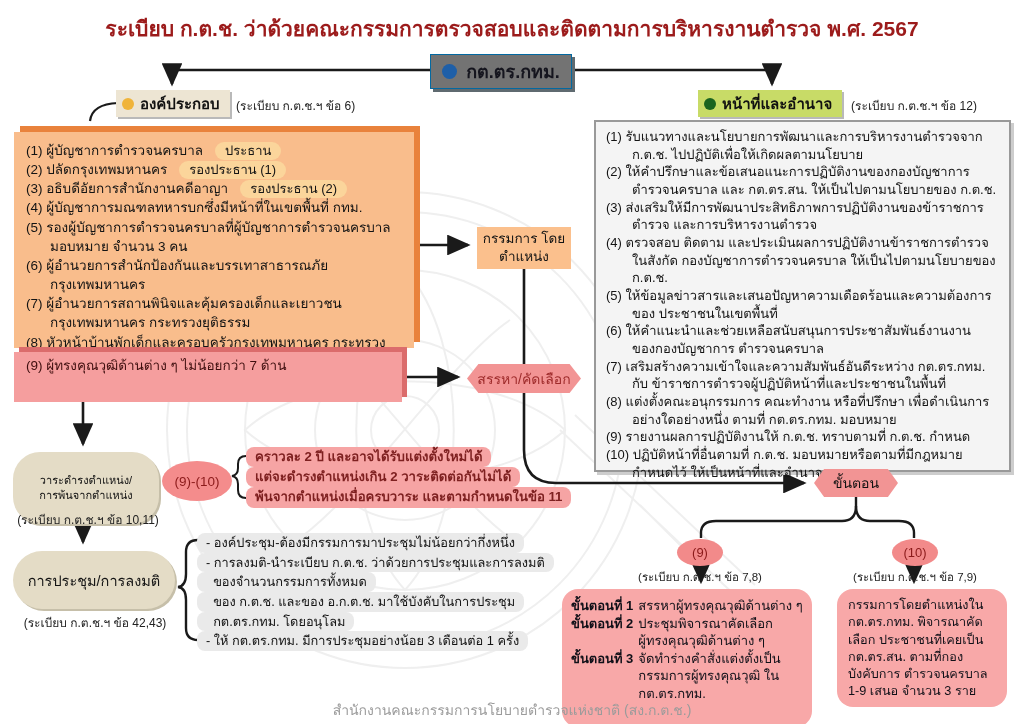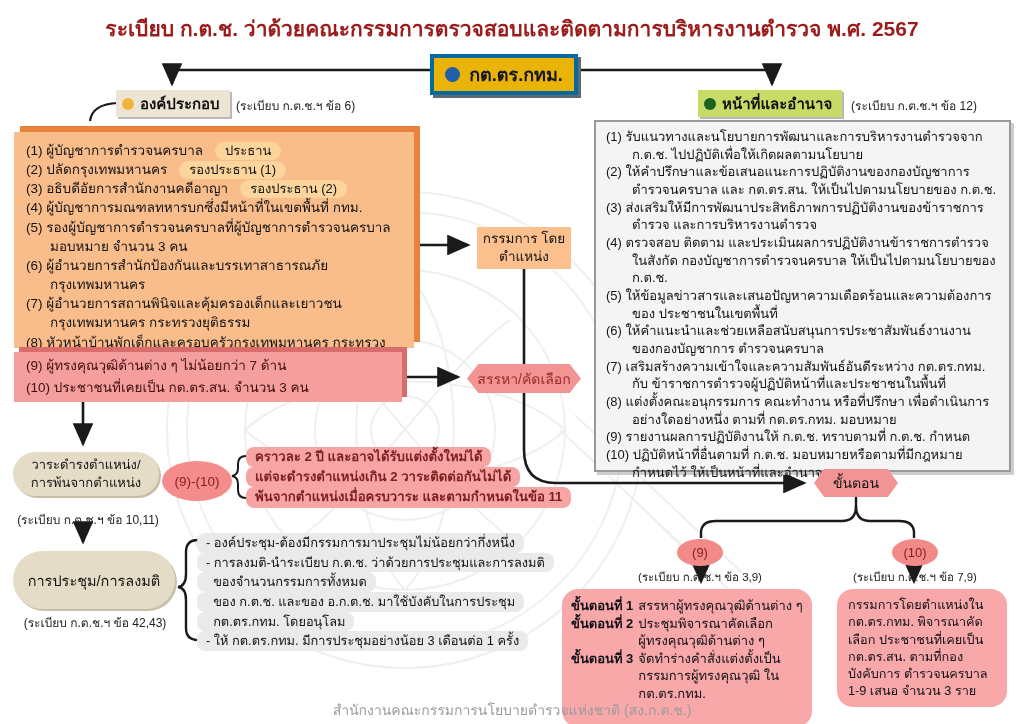--- a/index.html
+++ b/index.html
@@ -6,21 +6,21 @@
   body{width:1024px;height:724px;position:relative;overflow:hidden;
        font-family:"Liberation Sans","DejaVu Sans",sans-serif;color:#141414;}
   .abs{position:absolute;}
   
   #watermark{z-index:0;}
   #connectors{z-index:1;}
   .node{z-index:2;}
   
   .title{top:12px;left:0;width:1024px;text-align:center;font-size:21px;font-weight:bold;color:#9C1B1B;}
   
-  .root{left:430px;top:54px;width:140px;height:33px;background:#eab308;border:4px solid #0369a1;
+  .root{left:430px;top:54px;width:140px;height:33px;background:#737373;border:1px solid #0369a1;
         box-shadow:3px 3px 0 #5f6a70;display:flex;align-items:center;justify-content:center;gap:9px;}
   .root .dot{width:15px;height:15px;border-radius:50%;background:#1E5FA8;flex:0 0 auto;}
   .root .txt{font-size:18px;font-weight:bold;color:#15151e;}
   
   .seclabel{height:27px;display:flex;align-items:center;gap:6px;padding:0 10px 0 6px;
             box-shadow:2px 2px 0 #b9b9b9;font-size:15px;font-weight:bold;color:#111;}
   .seclabel .dot{width:12px;height:12px;border-radius:50%;flex:0 0 auto;}
   .comp-label{left:116px;top:90px;background:#EDE5D3;}
   .comp-label .dot{background:#F0B43A;}
   .duty-label{left:698px;top:90px;background:#C8DB67;}
@@ -64,21 +64,21 @@
   
   .stepsbox{left:562px;top:589px;width:250px;height:138px;background:#F8A8A8;border-radius:16px;
             padding:8px 9px;box-sizing:border-box;font-size:13px;line-height:1.35;color:#101018;}
   .step{display:flex;}
   .step .lbl{font-weight:bold;white-space:nowrap;margin-right:5px;}
   .b10box{left:837px;top:589px;width:170px;height:118px;background:#F8A8A8;border-radius:16px;
           padding:8px 11px;box-sizing:border-box;font-size:12.7px;line-height:1.36;color:#101018;}
   
   .pillnode{background:#E4DCC6;box-shadow:2px 2px 0 #c6bfa9;display:flex;flex-direction:column;
             align-items:center;justify-content:center;text-align:center;}
-  .tenure{left:13px;top:452px;width:146px;height:44px;border-radius:27px;font-size:13px;line-height:1.35;text-align:right;}
+  .tenure{left:13px;top:452px;width:146px;height:72px;border-radius:27px;font-size:11px;line-height:1.35;text-align:right;}
   .tenure-ref{left:0;top:510px;width:176px;text-align:center;font-size:12px;}
   .meeting{left:13px;top:551px;width:162px;height:58px;border-radius:29px;font-size:14.5px;}
   .meeting-ref{left:0;top:613px;width:190px;text-align:center;font-size:12px;}
   
   .pilllist{display:flex;flex-direction:column;align-items:flex-start;gap:0;}
   .tenure-details{left:246px;top:447px;}
   .tenure-details .pill{background:#F6A4A4;color:#7E2020;font-weight:bold;font-size:13.2px;}
   .meeting-details{left:197px;top:533px;}
   .meeting-details .pill{background:#EAEAEA;color:#141414;font-size:12.8px;}
   .pill{border-radius:8px;padding:1px 9px;line-height:1.38;white-space:pre-wrap;}
@@ -161,21 +161,20 @@
 
     <div class="m-item"><span>(7)</span> <span>ผู้อำนวยการสถานพินิจและคุ้มครองเด็กและเยาวชนกรุงเทพมหานคร กระทรวงยุติธรรม</span></div>
 
     <div class="m-item"><span>(8)</span> <span>หัวหน้าบ้านพักเด็กและครอบครัวกรุงเทพมหานคร กระทรวงการพัฒนาสังคมและความมั่นคงของมนุษย์</span></div>
   </div>
 
 <div class="abs node qualified">
 
     <div class="m-item"><span>(9)</span> <span>ผู้ทรงคุณวุฒิด้านต่าง ๆ ไม่น้อยกว่า 7 ด้าน</span></div>
 
-    <div class="m-item"><span>(10)</span> <span>ประชาชนที่เคยเป็น กต.ตร.สน. จำนวน 3 คน</span></div>
   </div>
 
 <div class="abs node bypos">กรรมการ โดยตำแหน่ง</div>
 
 <div class="abs node hex sel-hex">สรรหา/คัดเลือก</div>
 
 <div class="abs node duties">
 
     <div class="d-item"><span>(1)</span> <span>รับแนวทางและนโยบายการพัฒนาและการบริหารงานตำรวจจาก ก.ต.ช. ไปปฏิบัติเพื่อให้เกิดผลตามนโยบาย</span></div>
 
@@ -194,21 +193,21 @@
     <div class="d-item"><span>(8)</span> <span>แต่งตั้งคณะอนุกรรมการ คณะทำงาน หรือที่ปรึกษา เพื่อดำเนินการอย่างใดอย่างหนึ่ง ตามที่ กต.ตร.กทม. มอบหมาย</span></div>
 
     <div class="d-item"><span>(9)</span> <span>รายงานผลการปฏิบัติงานให้ ก.ต.ช. ทราบตามที่ ก.ต.ช. กำหนด</span></div>
 
     <div class="d-item"><span>(10)</span> <span>ปฏิบัติหน้าที่อื่นตามที่ ก.ต.ช. มอบหมายหรือตามที่มีกฎหมายกำหนดไว้ ให้เป็นหน้าที่และอำนาจของ กต.ตร.</span></div>
   </div>
 
 <div class="abs node hex step-hex">ขั้นตอน</div>
 
 <div class="abs node ellipse b9">(9)</div>
-<div class="abs node ref b9-ref">(ระเบียบ ก.ต.ช.ฯ ข้อ 3,9)</div>
+<div class="abs node ref b9-ref">(ระเบียบ ก.ต.ช.ฯ ข้อ 7,8)</div>
 <div class="abs node stepsbox">
 
     <div class="step">
       <span class="lbl">ขั้นตอนที่ 1</span>
       <span>สรรหาผู้ทรงคุณวุฒิด้านต่าง ๆ</span>
     </div>
 
     <div class="step">
       <span class="lbl">ขั้นตอนที่ 2</span>
       <span>ประชุมพิจารณาคัดเลือก ผู้ทรงคุณวุฒิด้านต่าง ๆ</span>

